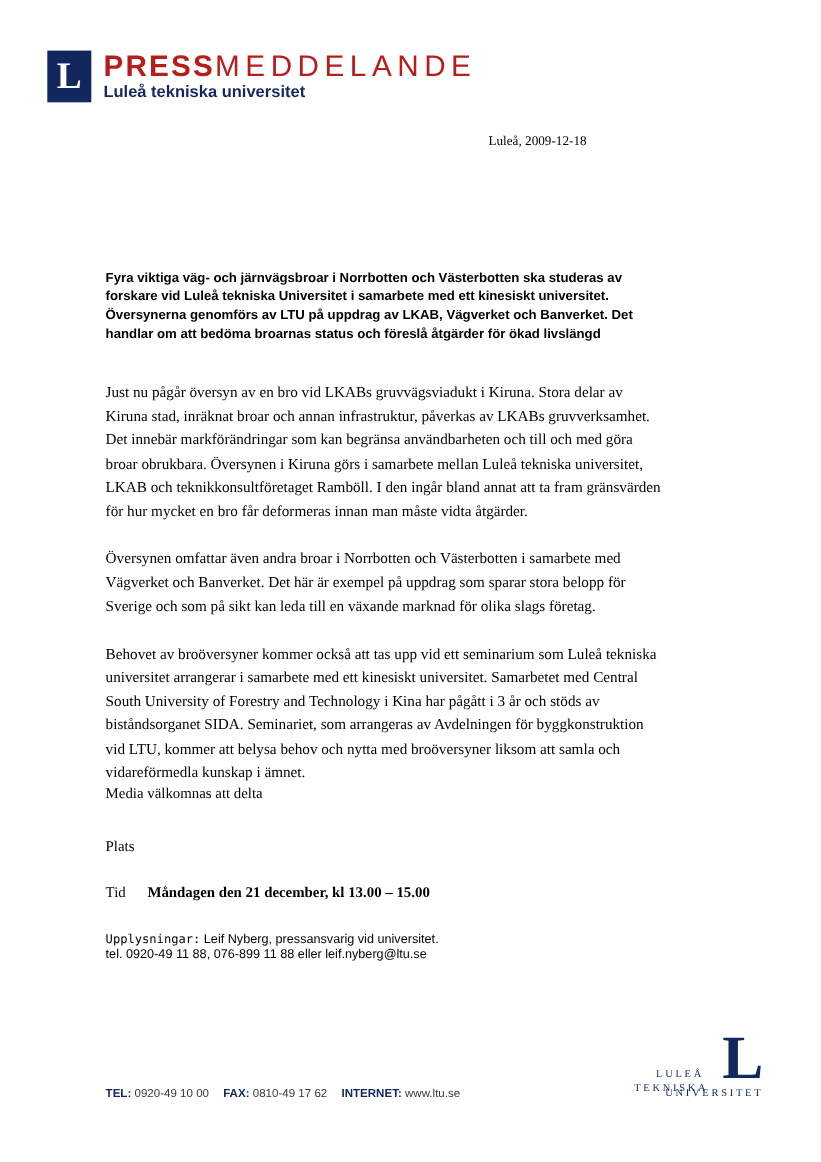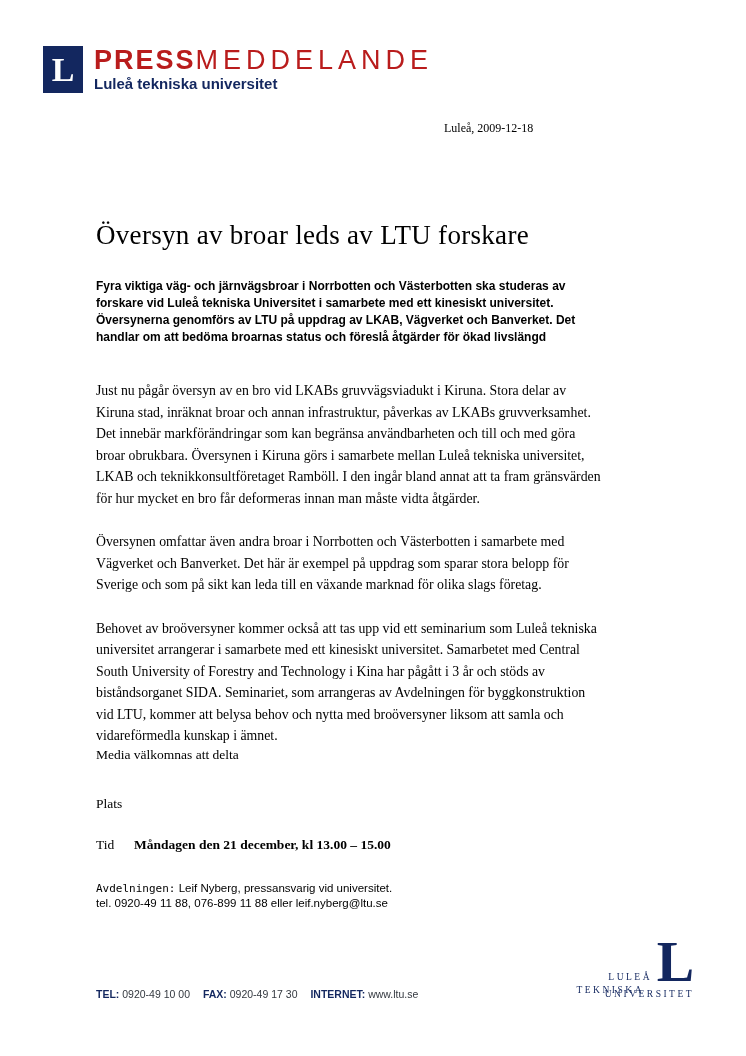--- a/index.html
+++ b/index.html
@@ -139,21 +139,21 @@
     font-size: 56px;
     line-height: 56px;
   }
   .footer-logo-line {
     position: absolute;
     font-family: "Liberation Serif", serif;
     font-size: 9.5px;
     letter-spacing: 2.5px;
     white-space: nowrap;
   }
-  .footer-logo-line.l1 { top: 38px; right: 42px; }
+  .footer-logo-line.l1 { top: 38px; right: 54px; }
   .footer-logo-line.l2 { top: 51px; right: 50px; }
   .footer-logo-line.l3 { top: 55px; right: 0; }
 </style>
 </head>
 <body>
 
 <div class="page">
 
   <div class="header">
     <div class="logo-box">
@@ -163,49 +163,48 @@
       <div class="press-line">
         <span class="press-bold">PRESS</span><span class="press-light">MEDDELANDE</span>
       </div>
       <div class="press-sub">Luleå tekniska universitet</div>
     </div>
   </div>
 
   <div class="dateline">Luleå, 2009-12-18</div>
 
   <div class="content">
-    <h1 class="title">Översyn av broar leds av LTU forskare</h1>
 
     <p class="lead">Fyra viktiga väg- och järnvägsbroar i Norrbotten och Västerbotten ska studeras av forskare vid Luleå tekniska Universitet i samarbete med ett kinesiskt universitet. Översynerna genomförs av LTU på uppdrag av LKAB, Vägverket och Banverket. Det handlar om att bedöma broarnas status och föreslå åtgärder för ökad livslängd</p>
 
     <p class="body-para first">Just nu pågår översyn av en bro vid LKABs gruvvägsviadukt i Kiruna. Stora delar av Kiruna stad, inräknat broar och annan infrastruktur, påverkas av LKABs gruvverksamhet. Det innebär markförändringar som kan begränsa användbarheten och till och med göra broar obrukbara. Översynen i Kiruna görs i samarbete mellan Luleå tekniska universitet, LKAB och teknikkonsultföretaget Ramböll. I den ingår bland annat att ta fram gränsvärden för hur mycket en bro får deformeras innan man måste vidta åtgärder.</p>
     <p class="body-para">Översynen omfattar även andra broar i Norrbotten och Västerbotten i samarbete med Vägverket och Banverket. Det här är exempel på uppdrag som sparar stora belopp för Sverige och som på sikt kan leda till en växande marknad för olika slags företag.</p>
     <p class="body-para">Behovet av broöversyner kommer också att tas upp vid ett seminarium som Luleå tekniska universitet arrangerar i samarbete med ett kinesiskt universitet. Samarbetet med Central South University of Forestry and Technology i Kina har pågått i 3 år och stöds av biståndsorganet SIDA. Seminariet, som arrangeras av Avdelningen för byggkonstruktion vid LTU, kommer att belysa behov och nytta med broöversyner liksom att samla och vidareförmedla kunskap i ämnet.</p>
 
     <p class="media-line">Media välkomnas att delta</p>
 
     <div class="details">
       <div class="detail-row">
         <span class="detail-label">Plats</span>
       </div>
       <div class="detail-row">
         <span class="detail-label">Tid</span>
         <span class="detail-value">Måndagen den 21 december, kl 13.00 – 15.00</span>
       </div>
     </div>
 
     <div class="contact">
-      <div><span class="contact-label">Avdelningen:</span><span> Leif Nyberg, pressansvarig vid universitet.</span></div>
+      <div><span class="contact-label">Upplysningar:</span><span> Leif Nyberg, pressansvarig vid universitet.</span></div>
       <div>tel. 0920-49 11 88, 076-899 11 88 eller leif.nyberg@ltu.se</div>
     </div>
   </div>
 
   <div class="footer-bar">
     <span class="footer-item"><span class="footer-label">TEL:</span> <span class="footer-value">0920-49 10 00</span></span>
-    <span class="footer-item"><span class="footer-label">FAX:</span> <span class="footer-value">0920-49 17 30</span></span>
+    <span class="footer-item"><span class="footer-label">FAX:</span> <span class="footer-value">0810-49 17 62</span></span>
     <span class="footer-item"><span class="footer-label">INTERNET:</span> <span class="footer-value">www.ltu.se</span></span>
   </div>
 
   <div class="footer-logo">
     <div class="footer-logo-letter">L</div>
     <div class="footer-logo-line l1">LULEÅ</div>
     <div class="footer-logo-line l2">TEKNISKA</div>
     <div class="footer-logo-line l3">UNIVERSITET</div>
   </div>
 

